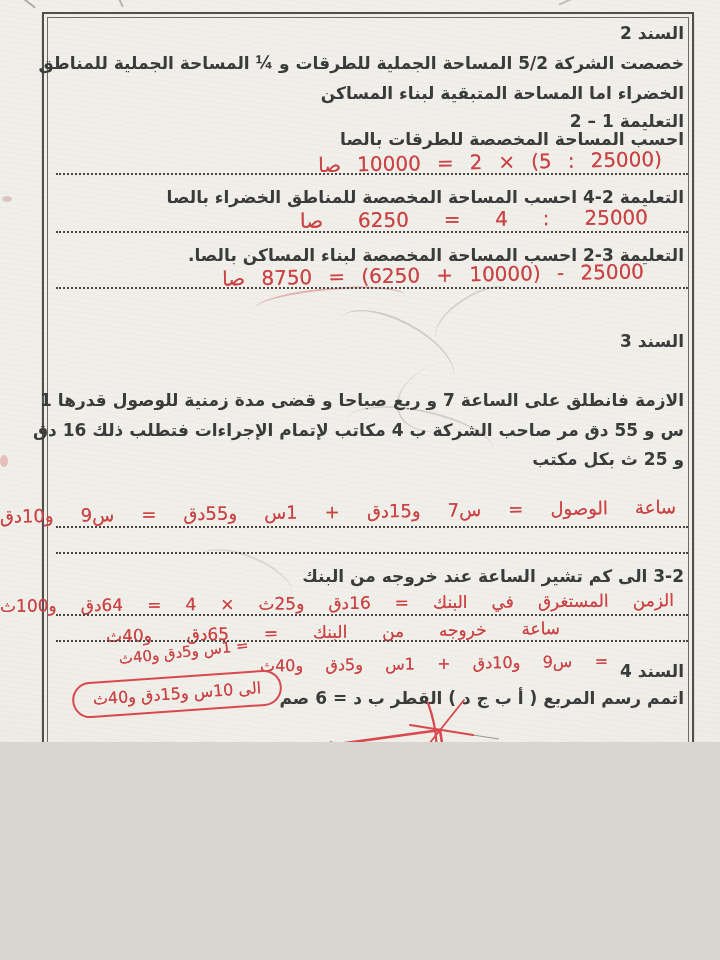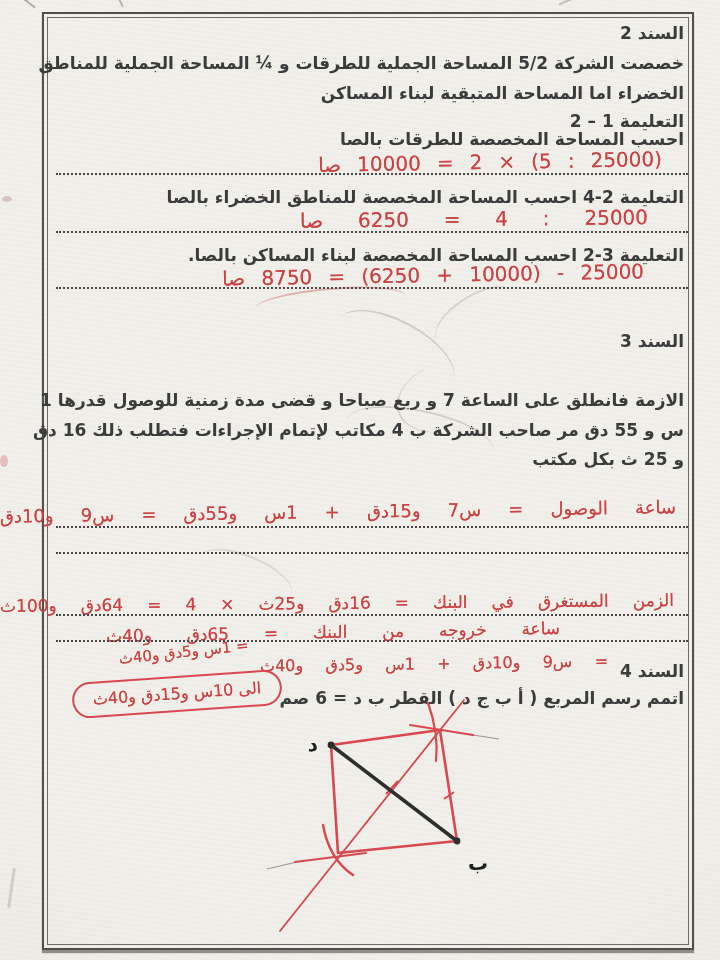--- a/index.html
+++ b/index.html
@@ -1,17 +1,17 @@
 <!DOCTYPE html>
 <html lang="ar"><head>
 <meta charset="utf-8">
 <style>
   html,body{margin:0;padding:0;background:#d8d6d1;}
   .page{
-    position:relative;width:720px;height:960px;overflow:hidden;
+    position:relative;width:720px;height:742px;overflow:hidden;
     background:
       repeating-linear-gradient(7deg, rgba(0,0,0,.012) 0 2px, rgba(0,0,0,0) 2px 5px),
       radial-gradient(120% 100% at 50% 40%, #f1efe9 55%, #e9e7e0 100%);
     font-family:"DejaVu Sans", sans-serif;
   }
   .frame{position:absolute;left:42px;top:12px;width:648px;height:934px;
     border:2.5px solid #504e4b;box-shadow:0 3px 1px rgba(66,64,60,.55);}
   .frame-inner{position:absolute;inset:3px;border:1.5px solid #6e6b67;}
   .pl{position:absolute;right:36px;left:58px;direction:rtl;text-align:right;
     font-weight:700;font-size:17px;line-height:22px;color:#3b3b3b;white-space:nowrap;}
@@ -66,20 +66,21 @@
 
   <div class="pl ttl" style="top:330px">السند 3</div>
   <div class="pl" style="top:389px">الازمة فانطلق على الساعة 7 و ربع صباحا و قضى مدة زمنية للوصول قدرها 1</div>
   <div class="pl" style="top:419px">س و 55 دق مر صاحب الشركة ب 4 مكاتب لإتمام الإجراءات فتطلب ذلك 16 دق</div>
   <div class="pl" style="top:448px">و 25 ث بكل مكتب</div>
 
   <div class="red spread" style="top:499px;left:0px;right:44px;font-size:18px;transform:rotate(-.8deg);">ساعة الوصول = س7 و15دق + 1س و55دق = س9 و10دق</div>
   <div class="dot" style="top:526px"></div>
   <div class="dot" style="top:552px"></div>
 
+  <div class="pl" style="top:565px">3-2 الى كم تشير الساعة عند خروجه من البنك</div>
   <div class="red spread" style="top:590px;left:0px;right:46px;font-size:17px;transform:rotate(-.5deg);">الزمن المستغرق في البنك = 16دق و25ث × 4 = 64دق و100ث</div>
   <div class="dot" style="top:614px"></div>
   <div class="red spread" style="top:619px;left:106px;right:160px;font-size:17px;transform:rotate(-1deg);">ساعة خروجه من البنك = 65دق و40ث</div>
   <div class="dot" style="top:640px"></div>
 
   <div class="pl ttl" style="top:660px">السند 4</div>
   <div class="red spread" style="top:651px;left:260px;right:112px;font-size:16px;transform:rotate(-.8deg);">= س9 و10دق + 1س و5دق و40ث</div>
   <div class="red" style="top:643px;left:44px;width:205px;font-size:15px;transform:rotate(-6deg);">= 1س و5دق و40ث</div>
 
   <div class="pl" style="top:687px">اتمم رسم المربع ( أ ب ج د ) القطر ب د = 6 صم</div>

